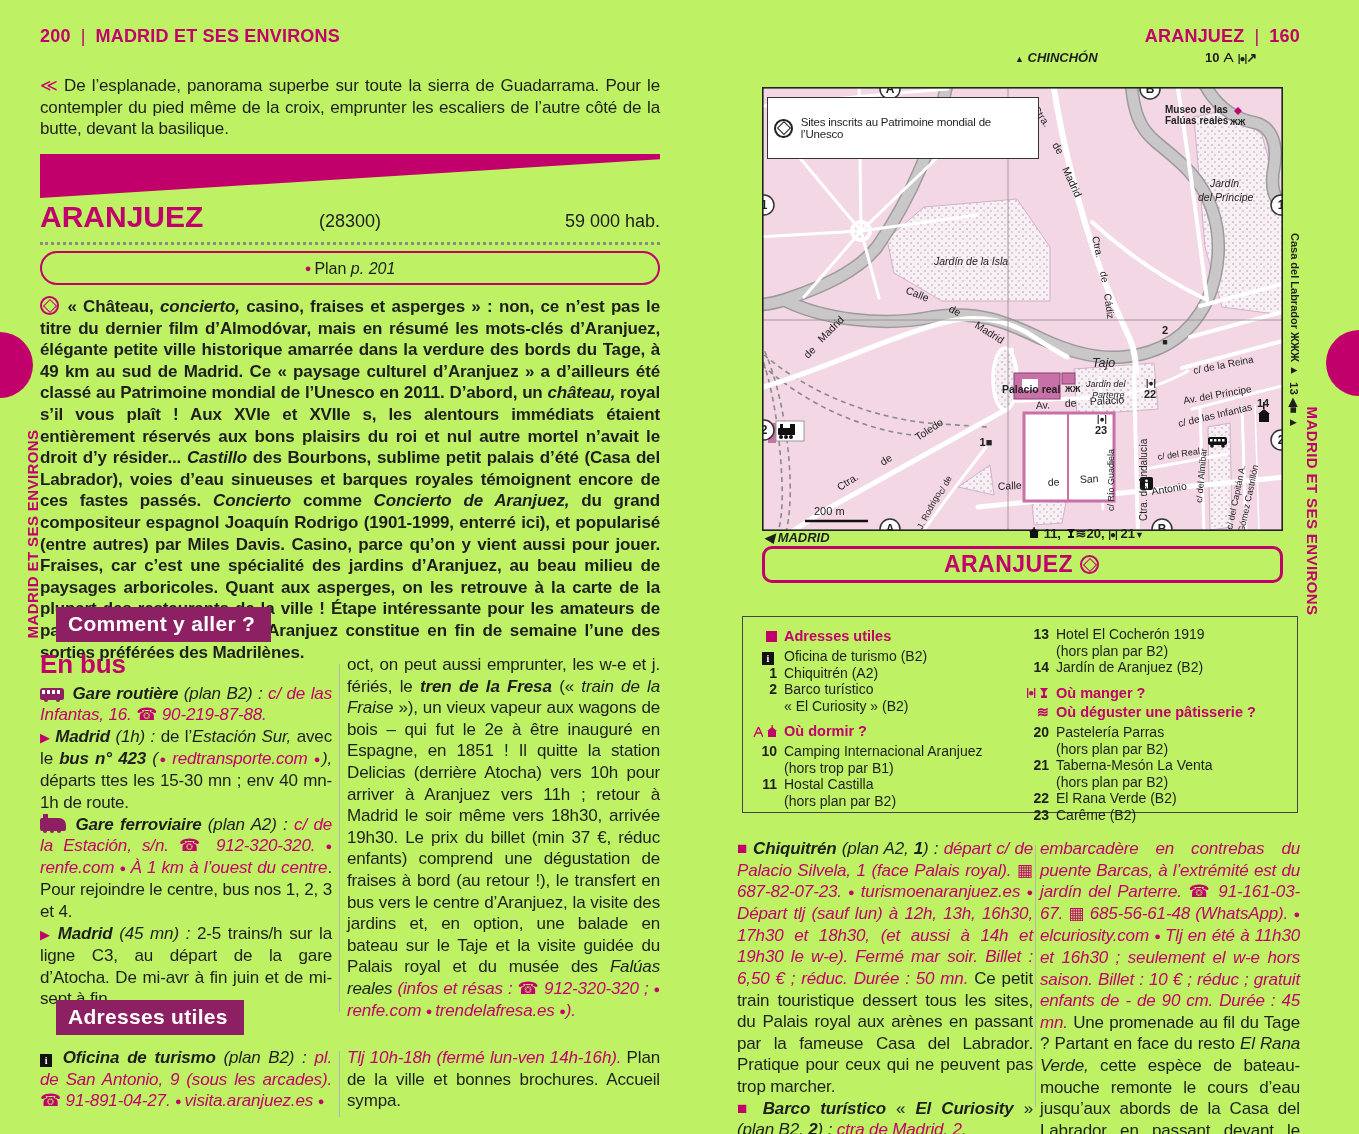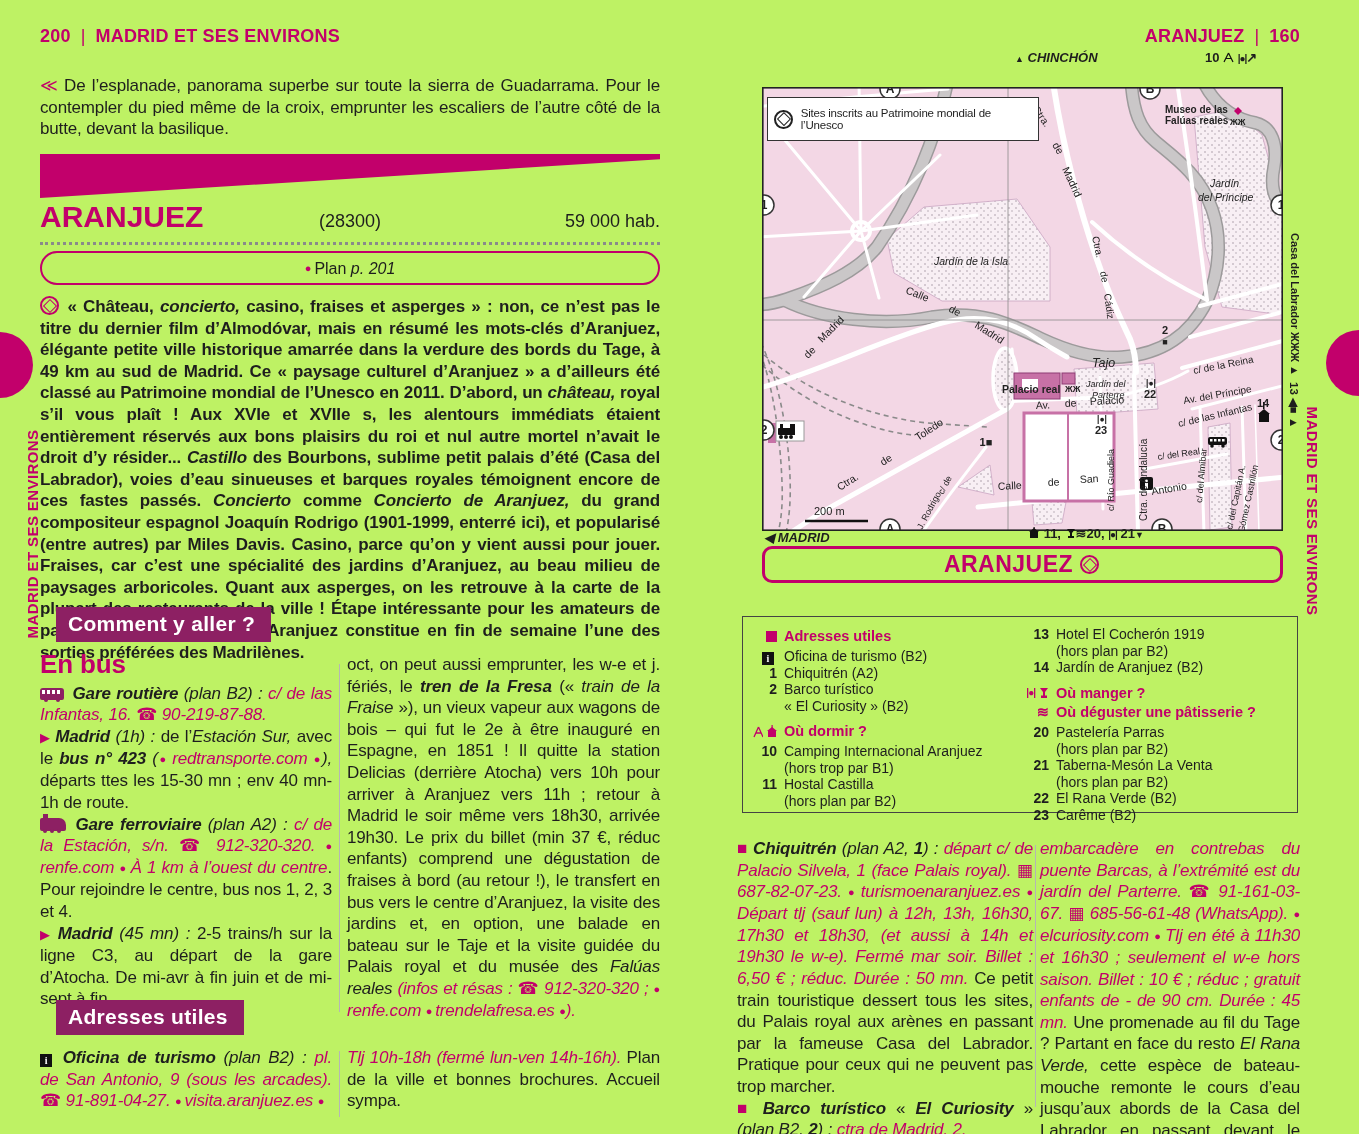--- a/index.html
+++ b/index.html
@@ -54,21 +54,21 @@
   .pict-train::after{content:"";position:absolute;left:3px;top:-4px;width:5px;height:5px;background:var(--plum);}
   .pict-train::before{content:"";position:absolute;bottom:-2px;left:3px;width:4px;height:4px;border-radius:50%;
       background:var(--plum);box-shadow:7px 0 0 var(--plum),14px 0 0 var(--plum);}
   .pict-info{width:12px;height:13px;background:#111;color:#fff;text-align:center;
       font:bold 10px/13px "Liberation Serif",serif;margin-right:3px;}
   .pict-info::after{content:"i";}
   
   .mapwrap{position:absolute;left:762px;top:87px;width:521px;height:444px;}
   .mapwrap svg{position:absolute;left:0;top:0;}
   .unescobox{position:absolute;left:5px;top:10px;width:258px;height:26px;background:#fff;border:1.3px solid #333;
-      display:flex;align-items:center;gap:6px;padding:8px 6px;font-size:11.5px;letter-spacing:-0.2px;}
+      display:flex;align-items:center;gap:6px;padding:17px 6px;font-size:11.5px;letter-spacing:-0.2px;}
   .mapnote{position:absolute;font-size:13px;font-weight:bold;}
   .rot{transform-origin:top left;transform:rotate(90deg);white-space:nowrap;}
   .banner{position:absolute;left:762px;top:546px;width:521px;height:37px;border:3px solid var(--mag);
       border-radius:10px;box-sizing:border-box;display:flex;align-items:center;justify-content:center;gap:7px;
       font-size:23px;font-weight:bold;color:var(--mag);letter-spacing:0.5px;}
   
   .legend{position:absolute;left:742px;top:616px;width:556px;height:197px;border:1.6px solid #444;
       box-sizing:border-box;padding:9px 10px 6px 10px;font-size:14px;line-height:16.6px;}
   .lcols{display:flex;gap:12px;}
   .lcol1{width:250px;}.lcol2{width:272px;}

